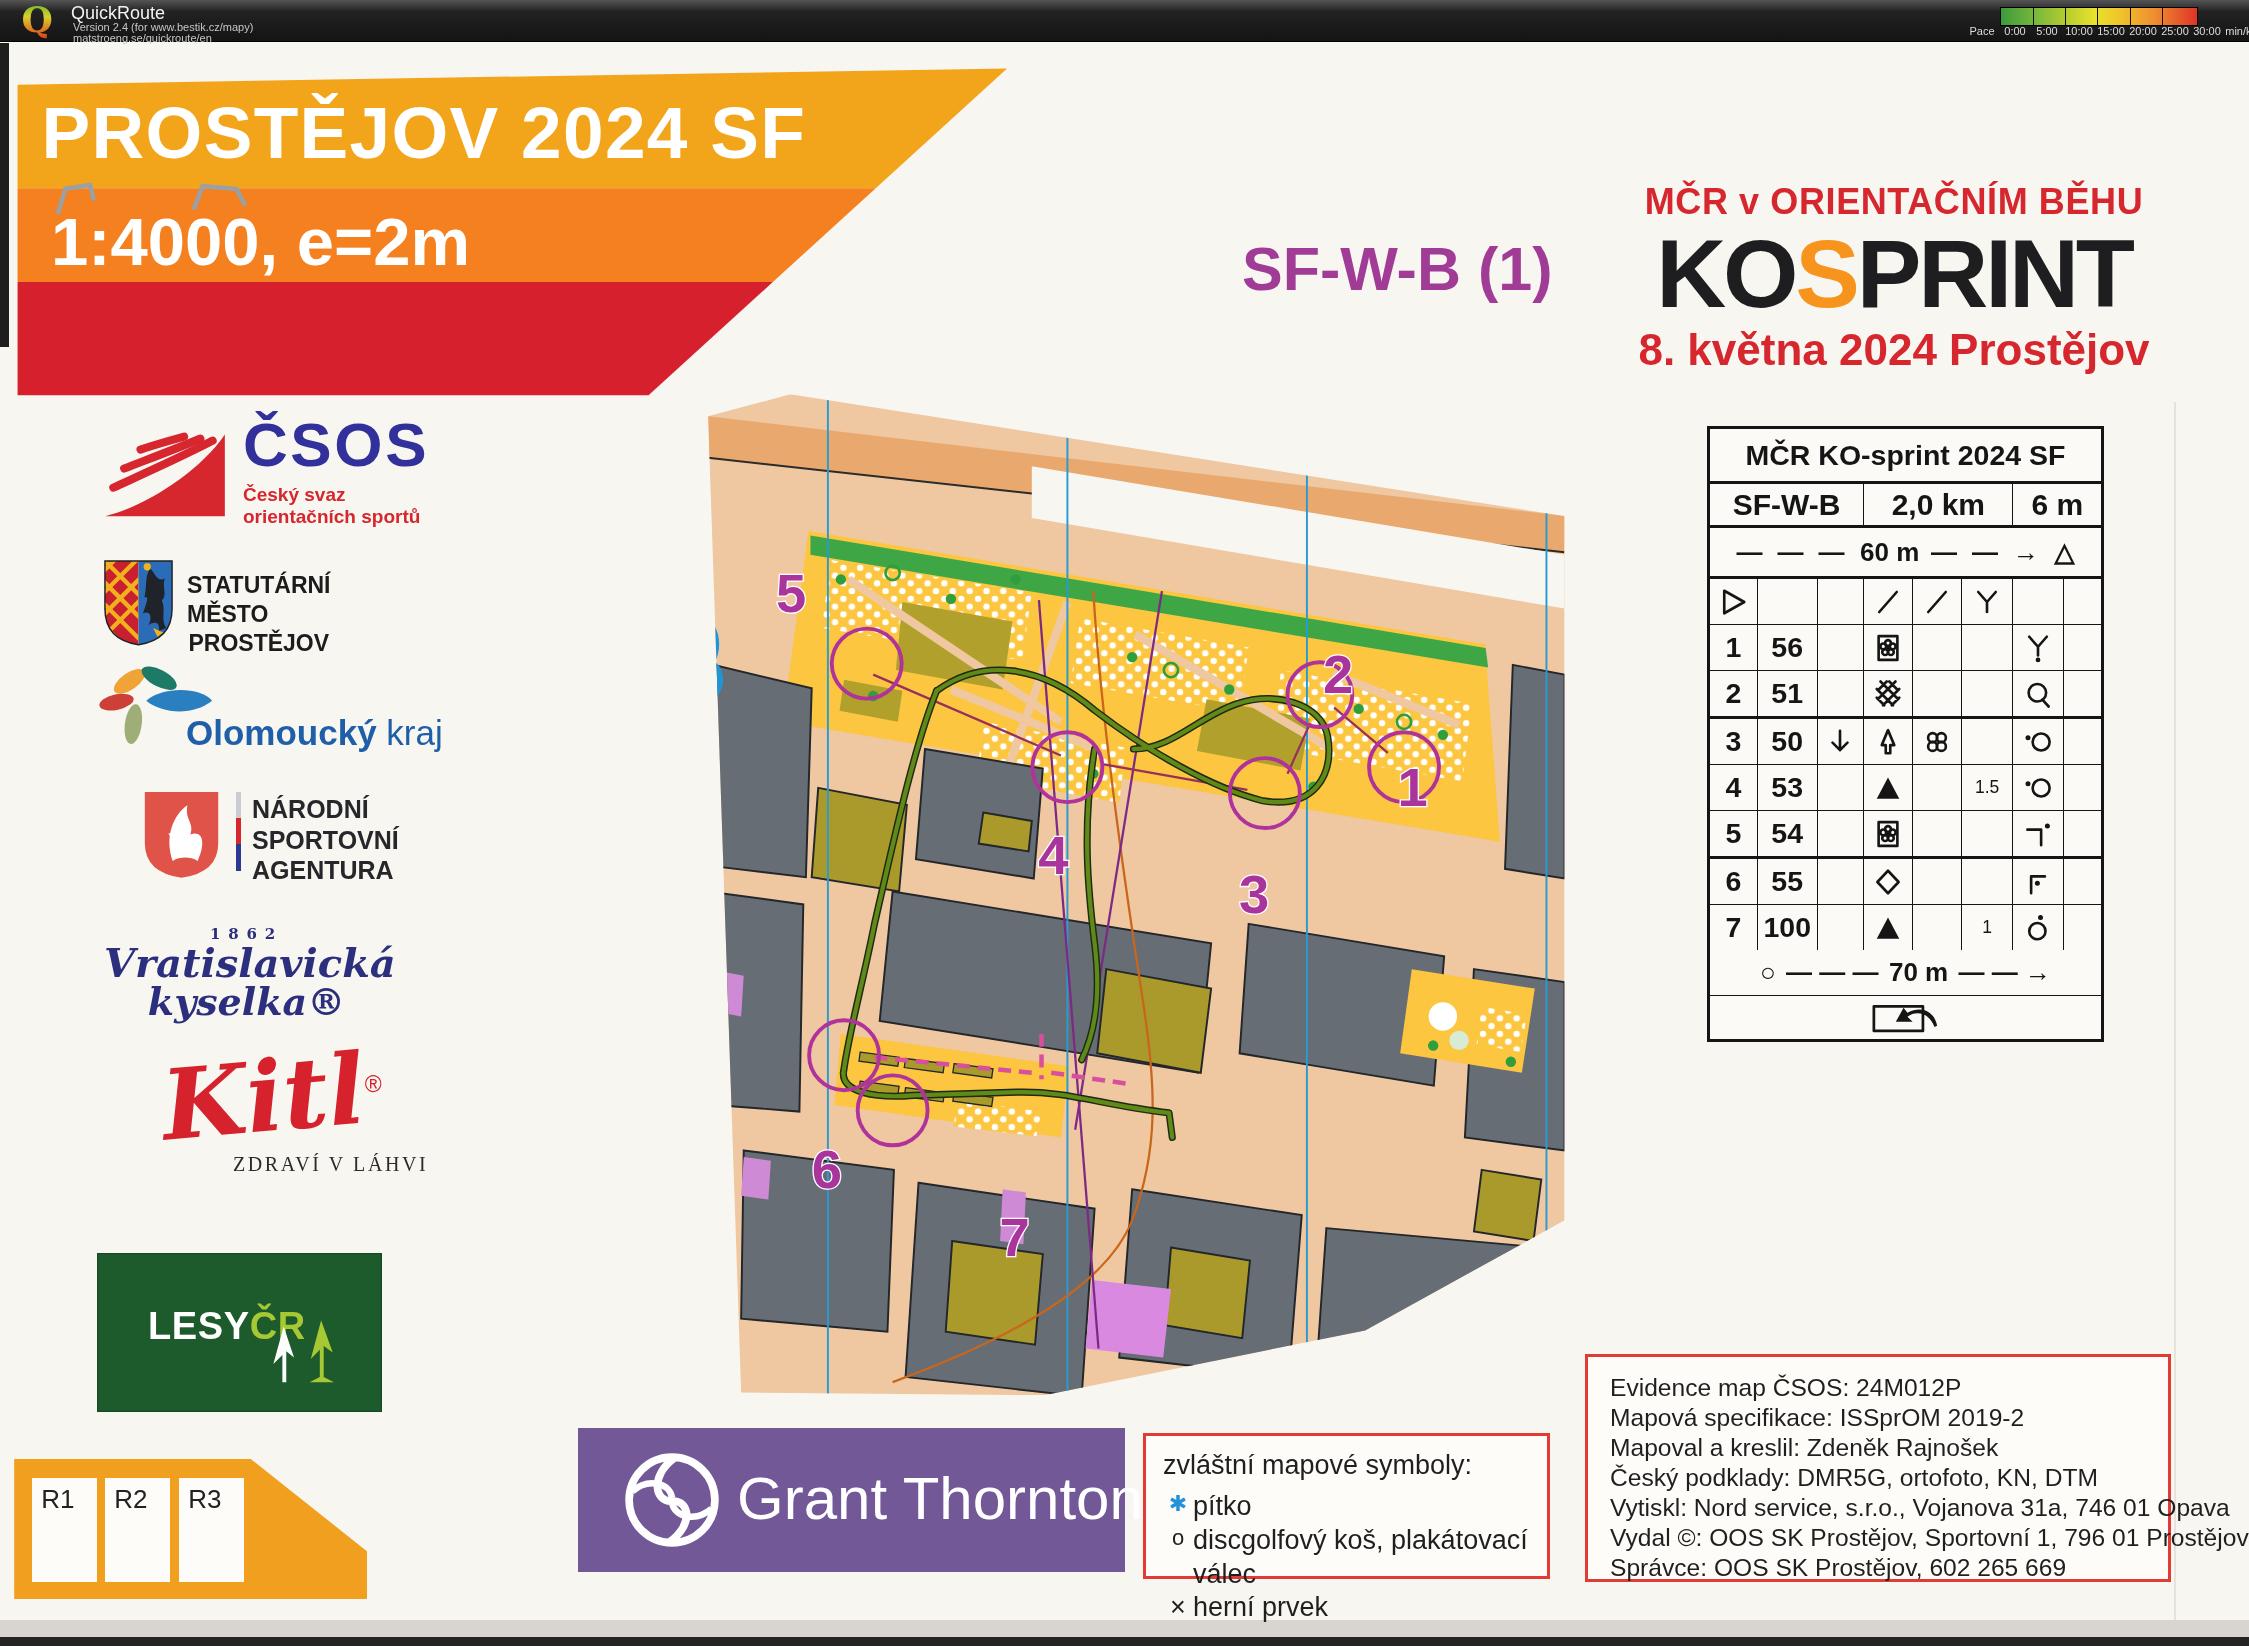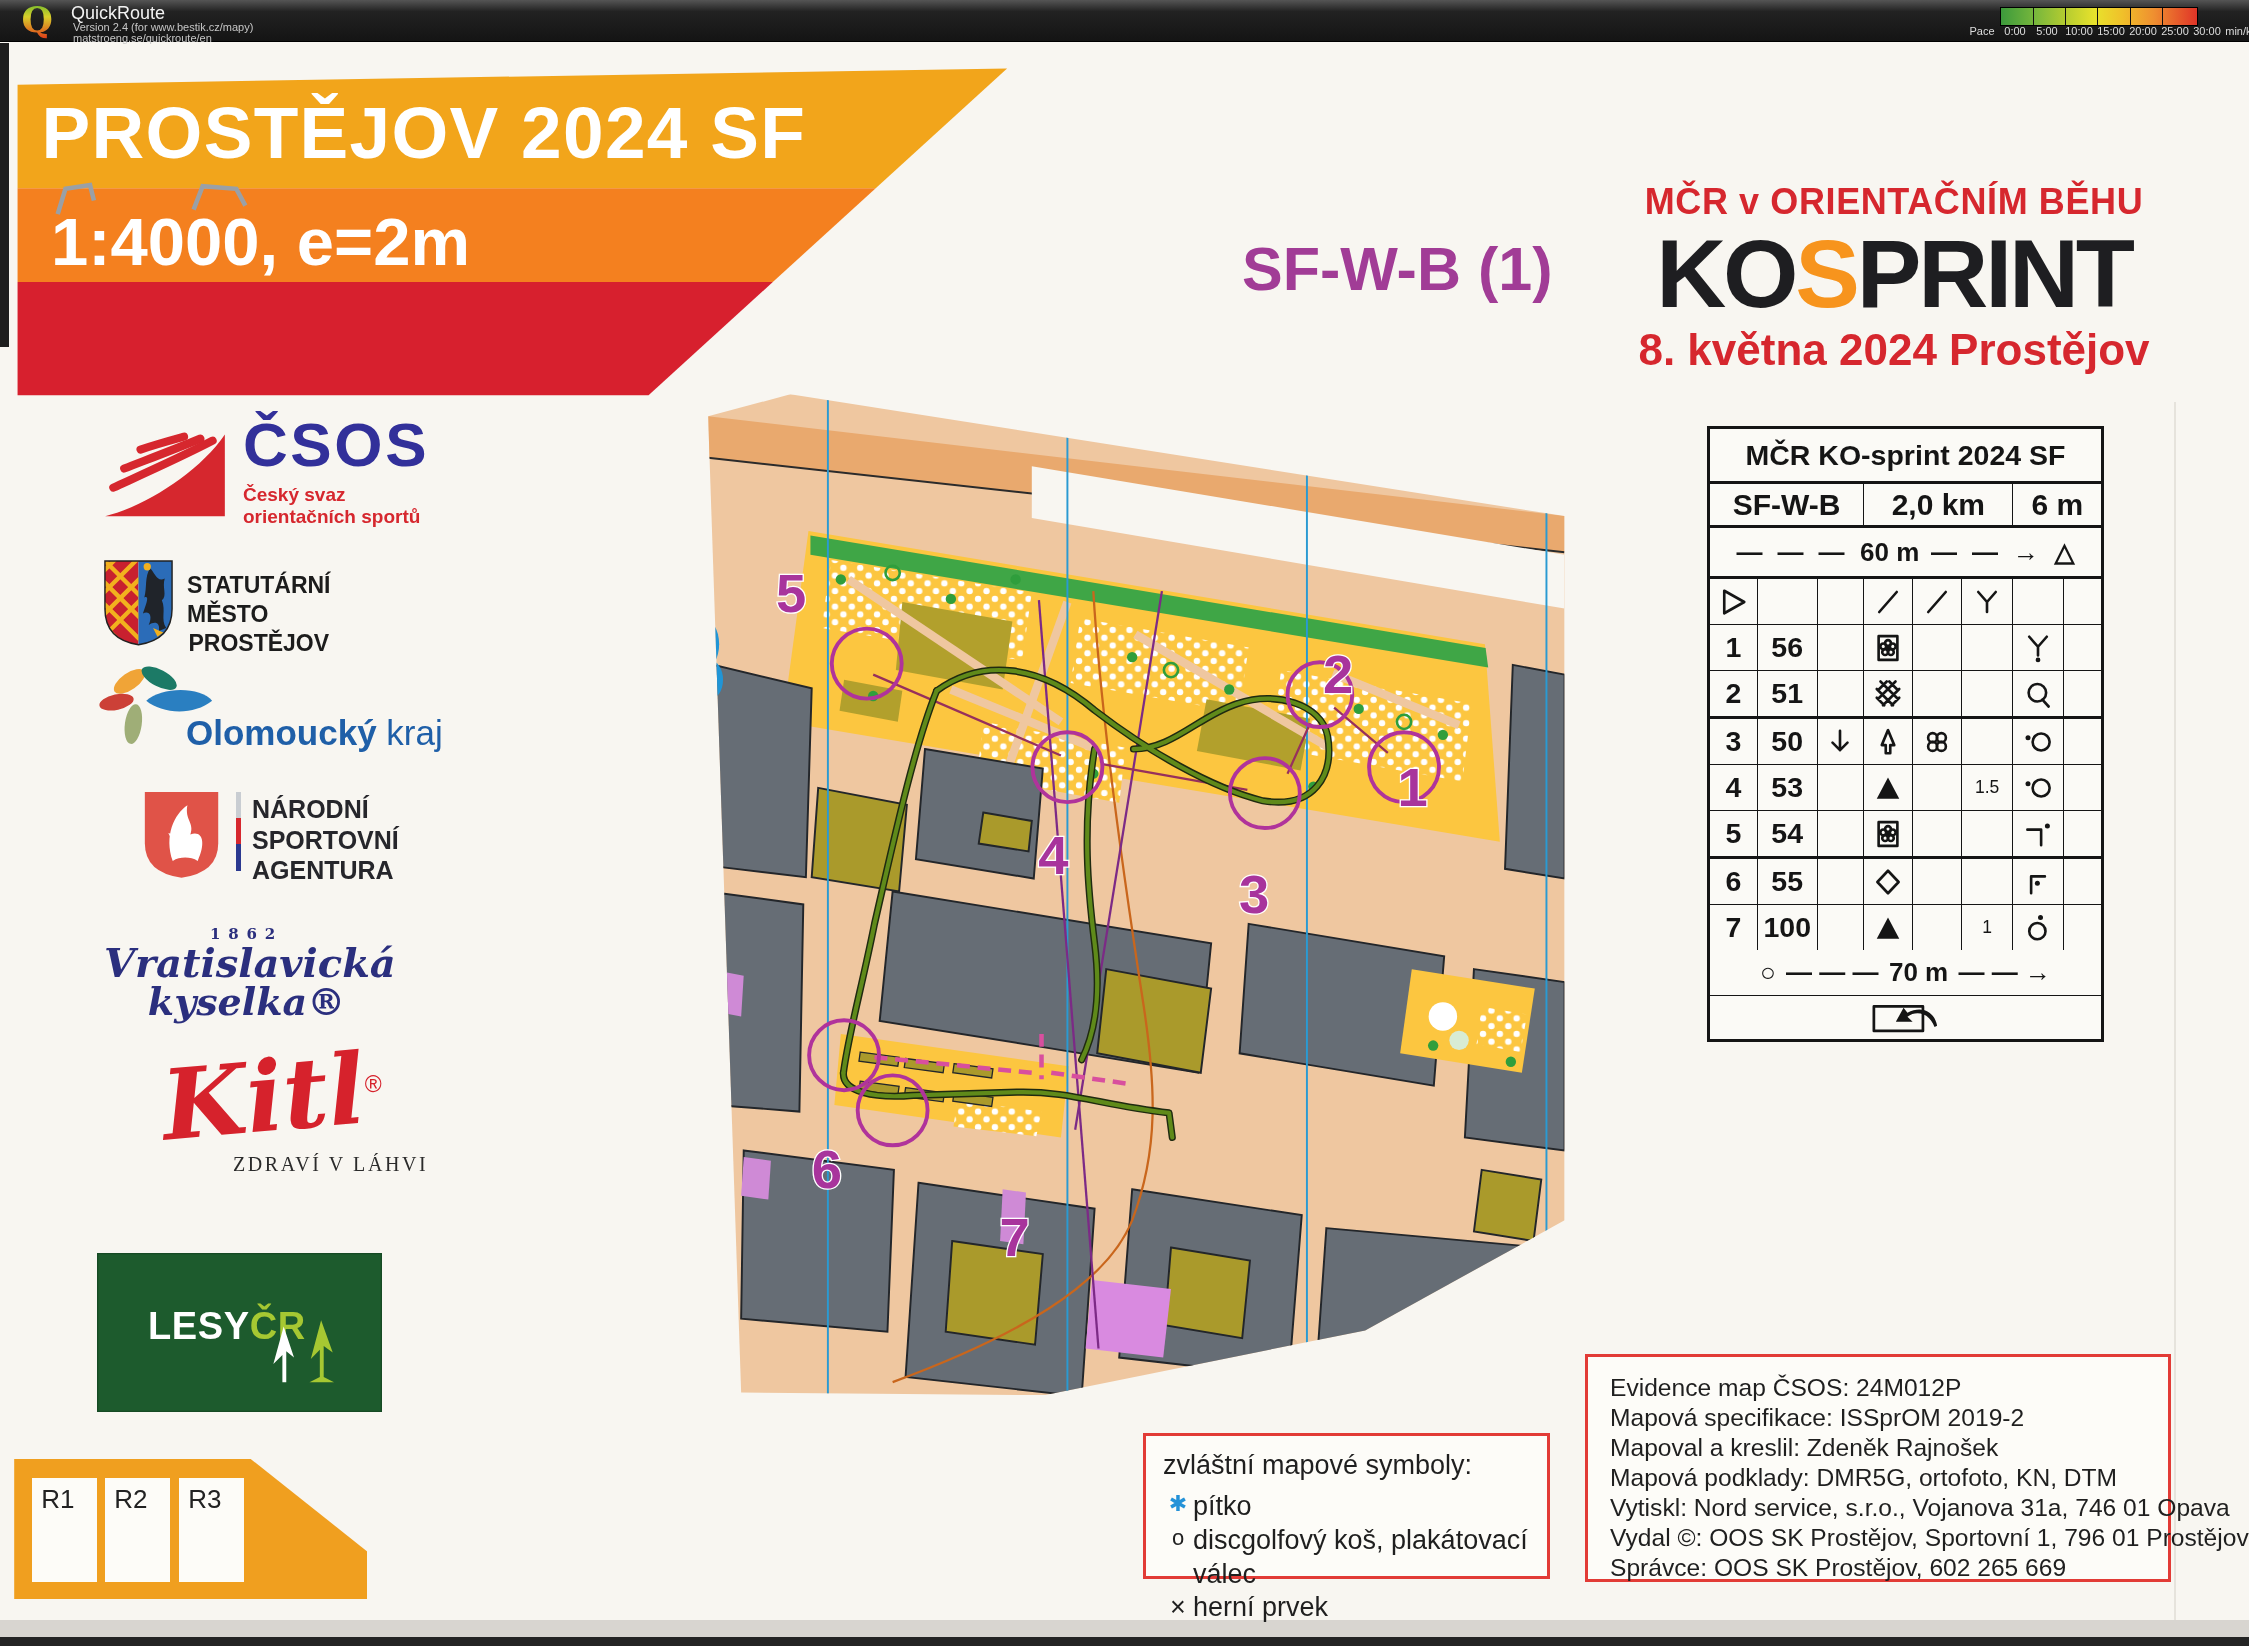--- a/index.html
+++ b/index.html
@@ -498,20 +498,29 @@
       <path d="M86,96 L86,54 L72,68 L88,8 L106,58 L92,48 L92,96 L108,104 L70,104 Z" fill="#a6c832"></path>
     </svg>
   </div>
 
   <div class="rbox">
     <div class="rslot" style="left:18px;"><span>R1</span></div>
     <div class="rslot" style="left:91px;"><span>R2</span></div>
     <div class="rslot" style="left:165px;"><span>R3</span></div>
   </div>
 
+  <div class="grant">
+    <svg style="position:absolute;left:39px;top:17px;" width="110" height="110" viewBox="0 0 100 100">
+      <circle cx="50" cy="50" r="39" fill="none" stroke="#fff" stroke-width="7"></circle>
+      <path d="M52,12 C30,28 34,52 50,51 C66,50 70,72 48,88" fill="none" stroke="#fff" stroke-width="7"></path>
+      <path d="M14,42 C28,30 48,34 50,48" fill="none" stroke="#fff" stroke-width="6"></path>
+      <path d="M86,58 C72,70 52,66 50,52" fill="none" stroke="#fff" stroke-width="6"></path>
+    </svg>
+    <div class="grant-text">Grant Thornton</div>
+  </div>
 
   <div class="redbox ss-box">
     <div class="ss-title">zvláštní mapové symboly:</div>
     <div class="ss-item">
         <span class="ss-sym star">✱</span>
         <span>pítko</span>
       </div>
     <div class="ss-item">
         <span class="ss-sym circ">o</span>
         <span>discgolfový koš, plakátovací válec</span>
@@ -519,21 +528,21 @@
     <div class="ss-item">
         <span class="ss-sym">×</span>
         <span>herní prvek</span>
       </div>
   </div>
 
   <div class="redbox imprint">
     <div class="imp-line">Evidence map ČSOS: 24M012P</div>
     <div class="imp-line">Mapová specifikace: ISSprOM 2019-2</div>
     <div class="imp-line">Mapoval a kreslil: Zdeněk Rajnošek</div>
-    <div class="imp-line">Mapová podklady: DMR5G, ortofoto, KN, DTM</div>
+    <div class="imp-line">Český podklady: DMR5G, ortofoto, KN, DTM</div>
     <div class="imp-line">Vytiskl: Nord service, s.r.o., Vojanova 31a, 746 01 Opava</div>
     <div class="imp-line">Vydal ©: OOS SK Prostějov, Sportovní 1, 796 01 Prostějov</div>
     <div class="imp-line">Správce: OOS SK Prostějov, 602 265 669</div>
   </div>
 
   <div class="mapwrap">
   <svg width="905" height="1101" viewBox="0 0 1398 1700">
     <defs>
       <pattern id="ydots" width="26" height="24" patternUnits="userSpaceOnUse">
         <rect width="26" height="24" fill="#fcc640"></rect>

